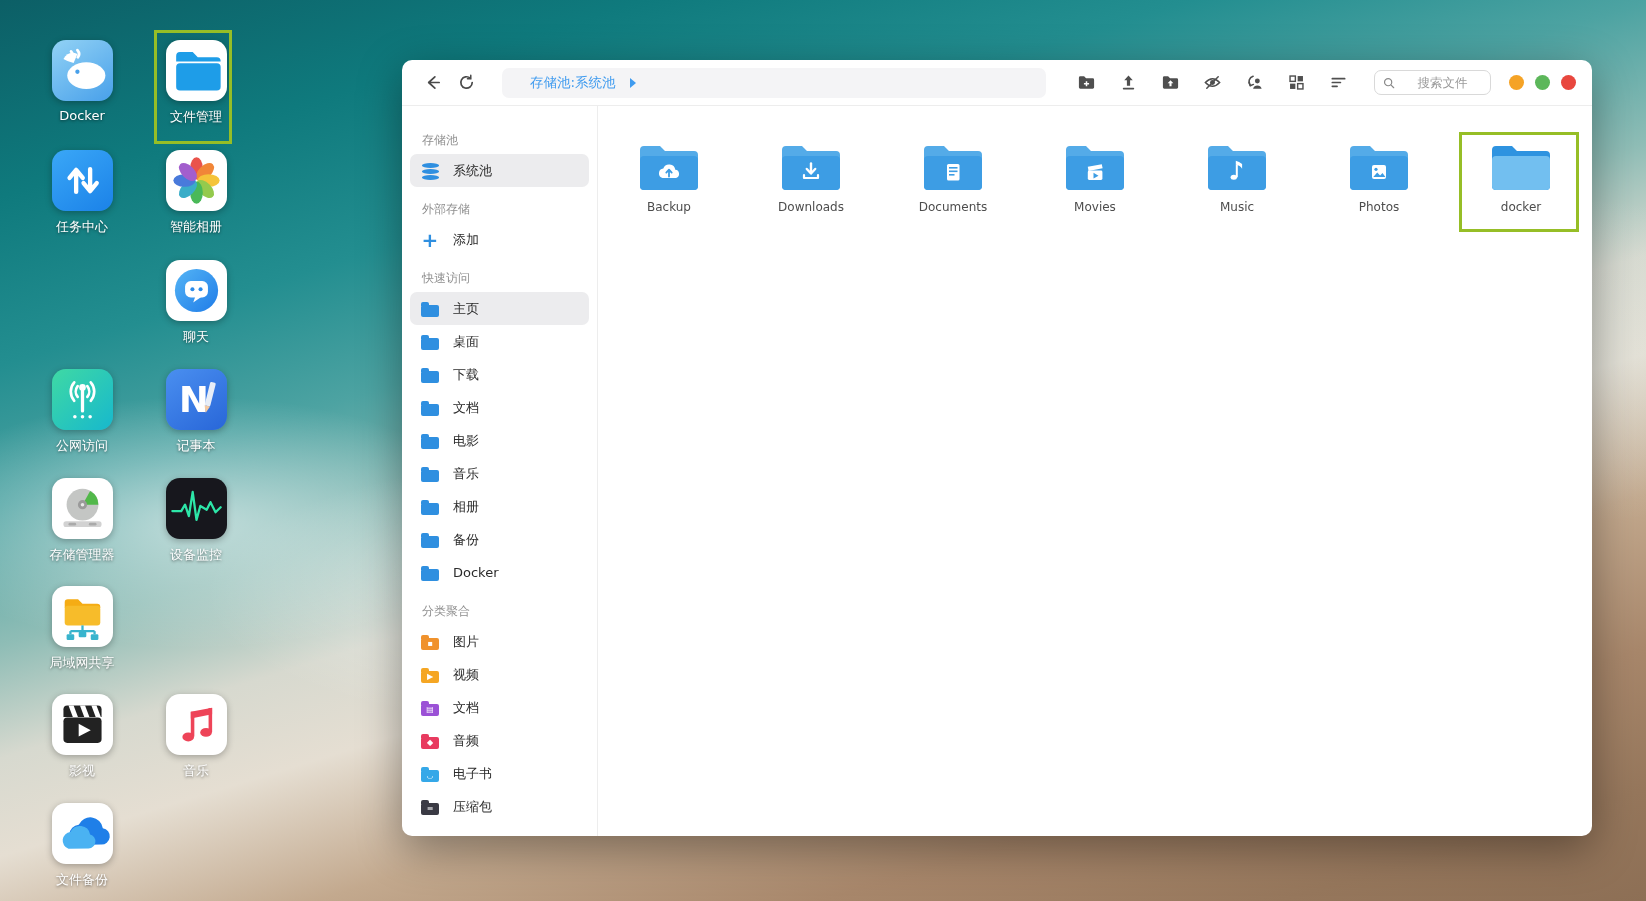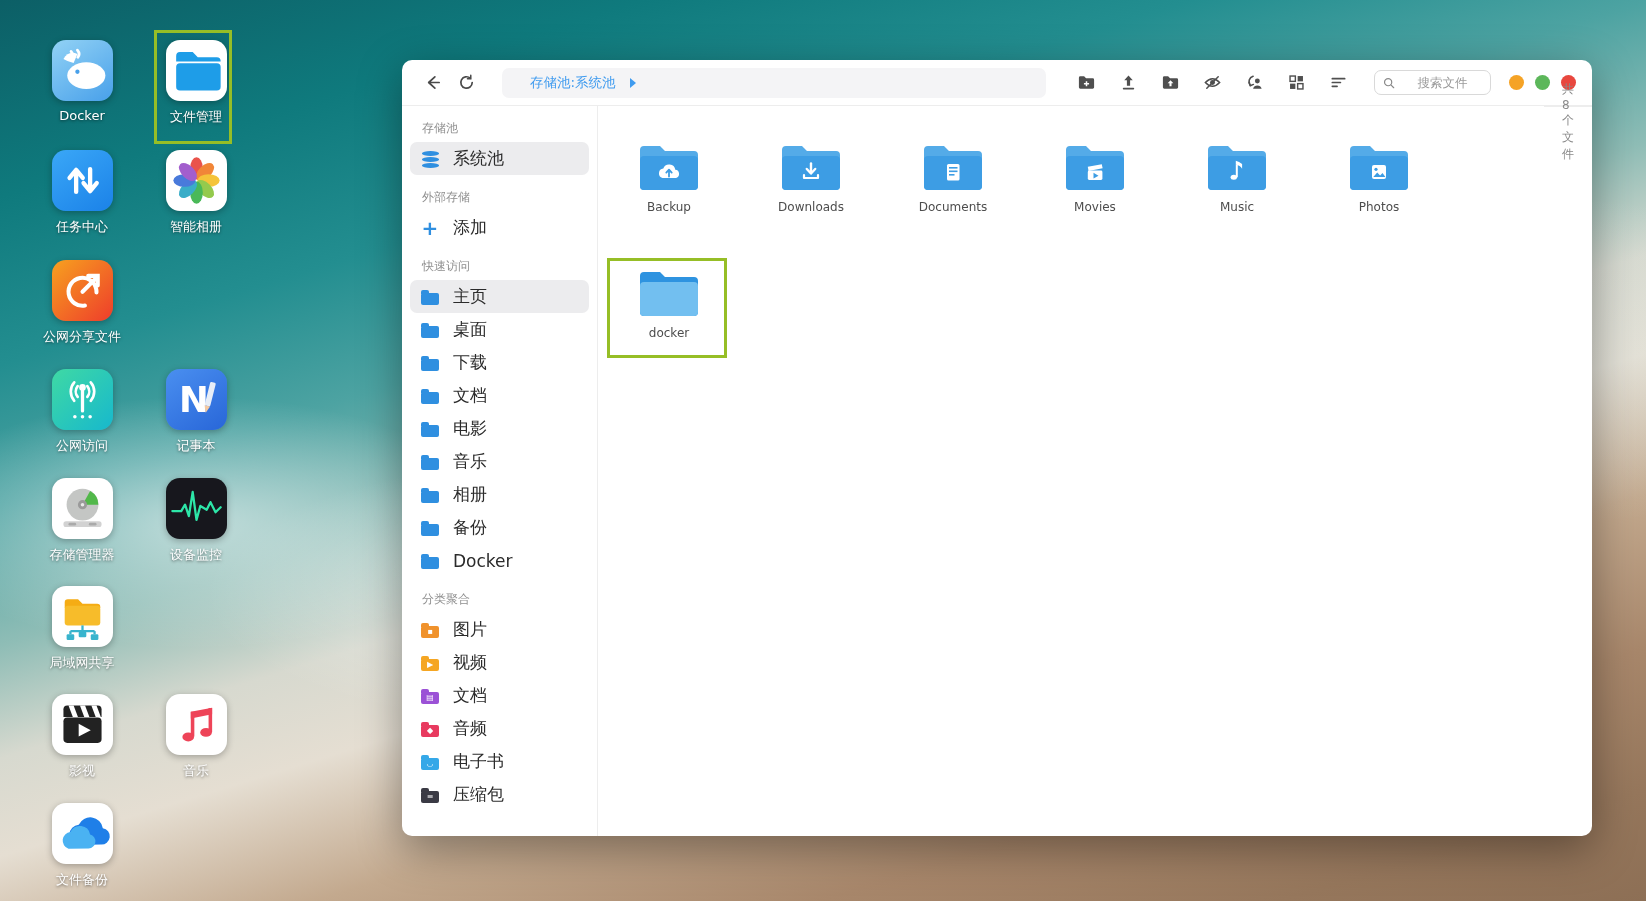--- a/index.html
+++ b/index.html
@@ -33,24 +33,24 @@
   .searchbox{margin-left:22px;width:122px;height:25px;border:1px solid #d9d9d9;border-radius:7px;display:flex;align-items:center;padding:0 8px;background:#fff;}
   .searchbox svg{width:12px;height:12px;flex:0 0 auto;}
   .searchbox input{border:none;outline:none;width:100%;font-size:12.5px;margin-left:20px;color:#555;background:transparent;font-family:inherit;}
   .searchbox input::placeholder{color:#9a9a9a;}
   .tlights{display:flex;align-items:center;gap:11px;margin-left:18px;margin-right:4px;}
   .tl{width:15px;height:15px;border-radius:50%;cursor:pointer;}
   .winbody{flex:1;display:flex;min-height:0;}
   
   .sidebar{width:196px;flex:0 0 196px;border-right:1px solid #ededed;padding:10px 8px 0 8px;overflow:hidden;}
   .sb-h{font-size:12px;color:#8f8f8f;margin:14px 0 5px 12px;}
-  .sb-h:first-child{margin-top:4px;}
+  .sb-h:first-child{margin-top:16px;}
   .sb-item{height:33px;display:flex;align-items:center;gap:13px;padding:0 10px;border-radius:7px;cursor:pointer;}
   .sb-item.selected{background:#ececee;}
-  .sb-label{font-size:17px;color:#2b2b2b;white-space:nowrap;}
+  .sb-label{font-size:13px;color:#2b2b2b;white-space:nowrap;}
   .sb-ic{position:relative;display:inline-flex;align-items:center;justify-content:center;flex:0 0 20px;width:20px;height:18px;}
   .ic-folder{width:18px;height:12px;border-radius:2px;background:#2f8fe0;position:relative;margin-top:4px;display:flex;align-items:center;justify-content:center;}
   .ic-folder::before{content:"";position:absolute;top:-3px;left:0;width:8px;height:4px;border-radius:2px 2px 0 0;background:inherit;}
   .ic-folder .fg{font-style:normal;font-size:8px;color:#fff;line-height:1;}
   .ic-database{width:17px;height:4.5px;border-radius:50%;background:#2f8fe0;box-shadow:0 6px 0 #2f8fe0,0 12px 0 #2f8fe0;margin-top:-10px;}
   .ic-plus{color:#2f8fe0;font-size:20px;font-weight:bold;line-height:1;font-style:normal;}
   
   .main{flex:1;display:flex;flex-direction:row;min-width:0;}
   .grid{flex:1;display:flex;flex-wrap:wrap;align-content:flex-start;padding:24px 0 0 0;}
   .fcell{position:relative;width:142px;height:126px;display:flex;flex-direction:column;align-items:center;cursor:pointer;}
@@ -111,30 +111,39 @@
           <ellipse cx="24" cy="14.5" rx="5" ry="8.7" fill="#3bb44a" transform="rotate(180 24 24)"></ellipse>
           <ellipse cx="24" cy="14.5" rx="5" ry="8.7" fill="#2aa7c4" transform="rotate(225 24 24)"></ellipse>
           <ellipse cx="24" cy="14.5" rx="5" ry="8.7" fill="#3a6fd8" transform="rotate(270 24 24)"></ellipse>
           <ellipse cx="24" cy="14.5" rx="5" ry="8.7" fill="#9b51c9" transform="rotate(315 24 24)"></ellipse>
         </g>
         </svg>
     </div>
     <div class="dlabel">智能相册</div>
   </div>
 
-  <div class="dcell dc1 dr3">
-    <div class="dicon" style="background:linear-gradient(135deg,#f7a11f,#ee3d2b)">
-      <svg viewBox="0 0 48 48" stroke="#fff" stroke-width="3.2" fill="none" stroke-linecap="round">
-        <circle cx="24" cy="25" r="11" stroke-dasharray="54 15" transform="rotate(80 24 25)"></circle>
-        <path d="M24 25 L35.5 13.5 M28.5 12.5 h7.5 v7.5"></path>
-        </svg>
-    </div>
-    <div class="dlabel">公网分享文件</div>
-  </div>
-
+
+  <div class="dcell dc2 dr3">
+    <div class="dicon" style="background:#fff">
+      <svg viewBox="0 0 48 48">
+        <defs>
+            <linearGradient id="gchat" x1="0" y1="0" x2="1" y2="1">
+              <stop offset="0" stop-color="#54b4f5"></stop>
+              <stop offset="1" stop-color="#1f7ce8"></stop>
+            </linearGradient>
+          </defs>
+        <circle cx="24" cy="24" r="17" fill="url(#gchat)"></circle>
+        <rect x="15" y="16.5" width="18" height="13" rx="4.5" fill="#fff"></rect>
+        <path d="M23 29 l-1.6 4.4 L28 29z" fill="#fff"></path>
+        <circle cx="20.8" cy="23" r="1.6" fill="#2a8ae8"></circle>
+          <circle cx="27.2" cy="23" r="1.6" fill="#2a8ae8"></circle>
+        </svg>
+    </div>
+    <div class="dlabel">聊天</div>
+  </div>
 
   <div class="dcell dc1 dr4">
     <div class="dicon" style="background:linear-gradient(135deg,#3fd9a4,#17b8cd)">
       <svg viewBox="0 0 48 48" stroke="#fff" fill="none" stroke-linecap="round">
         <line x1="24" y1="17" x2="24" y2="33" stroke-width="2.6"></line>
         <circle cx="24" cy="14.5" r="2.6" fill="#fff" stroke="none"></circle>
         <path d="M17.5 10.5 a11 11 0 0 0 0 14.5 M30.5 10.5 a11 11 0 0 1 0 14.5" stroke-width="2.1"></path>
         <path d="M20.2 13.5 a6.8 6.8 0 0 0 0 8.5 M27.8 13.5 a6.8 6.8 0 0 1 0 8.5" stroke-width="2.1"></path>
         <g fill="#fff" stroke="none">
             <circle cx="18" cy="37.5" r="1.4"></circle>
@@ -575,19 +584,16 @@
           <div class="fcell">
             <div class="hl-file"></div>
             <svg class="gf" viewBox="0 0 64 52">
               <path d="M3 8 a4 4 0 0 1 4 -4 h16 l5 5 h29 a4 4 0 0 1 4 4 v31 a4 4 0 0 1 -4 4 h-50 a4 4 0 0 1 -4 -4z" fill="#2e93e0"></path>
               <rect x="3" y="14" width="58" height="34" rx="4" fill="#72bff0"></rect>
             </svg>
             <div class="fname">docker</div>
           </div>
 
         </div>
-        <div class="statusbar">
-          <span class="statustext">共8个文件</span>
-        </div>
       </div>
     </div>
   </div>
 </div>
 
 </body></html>

